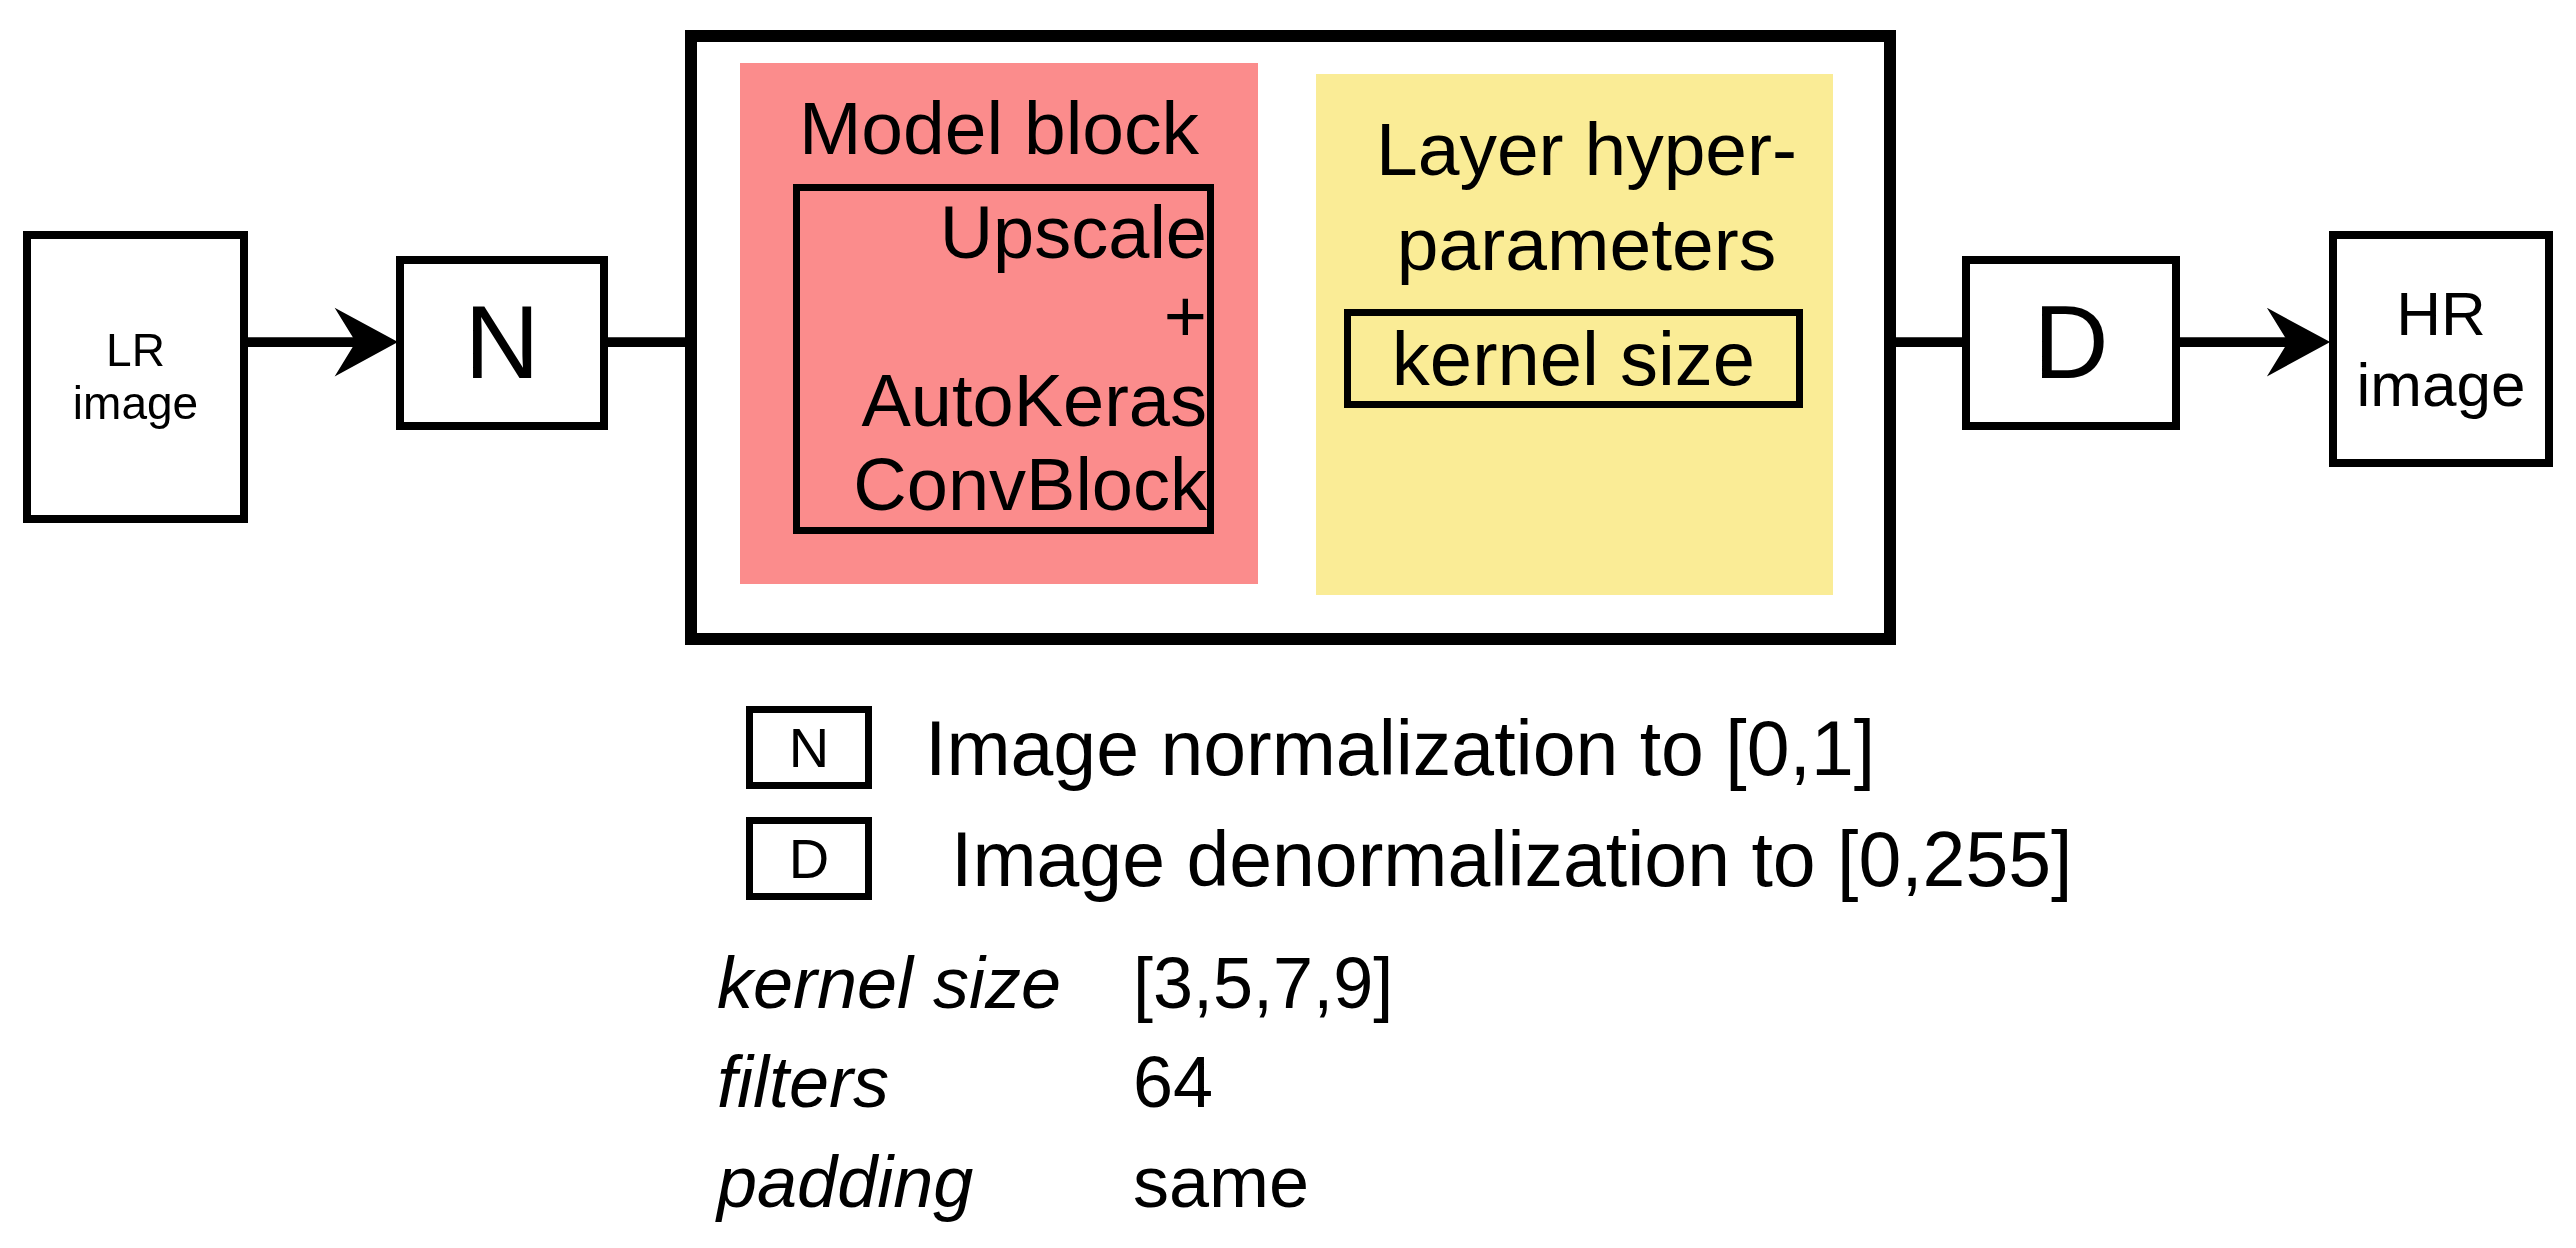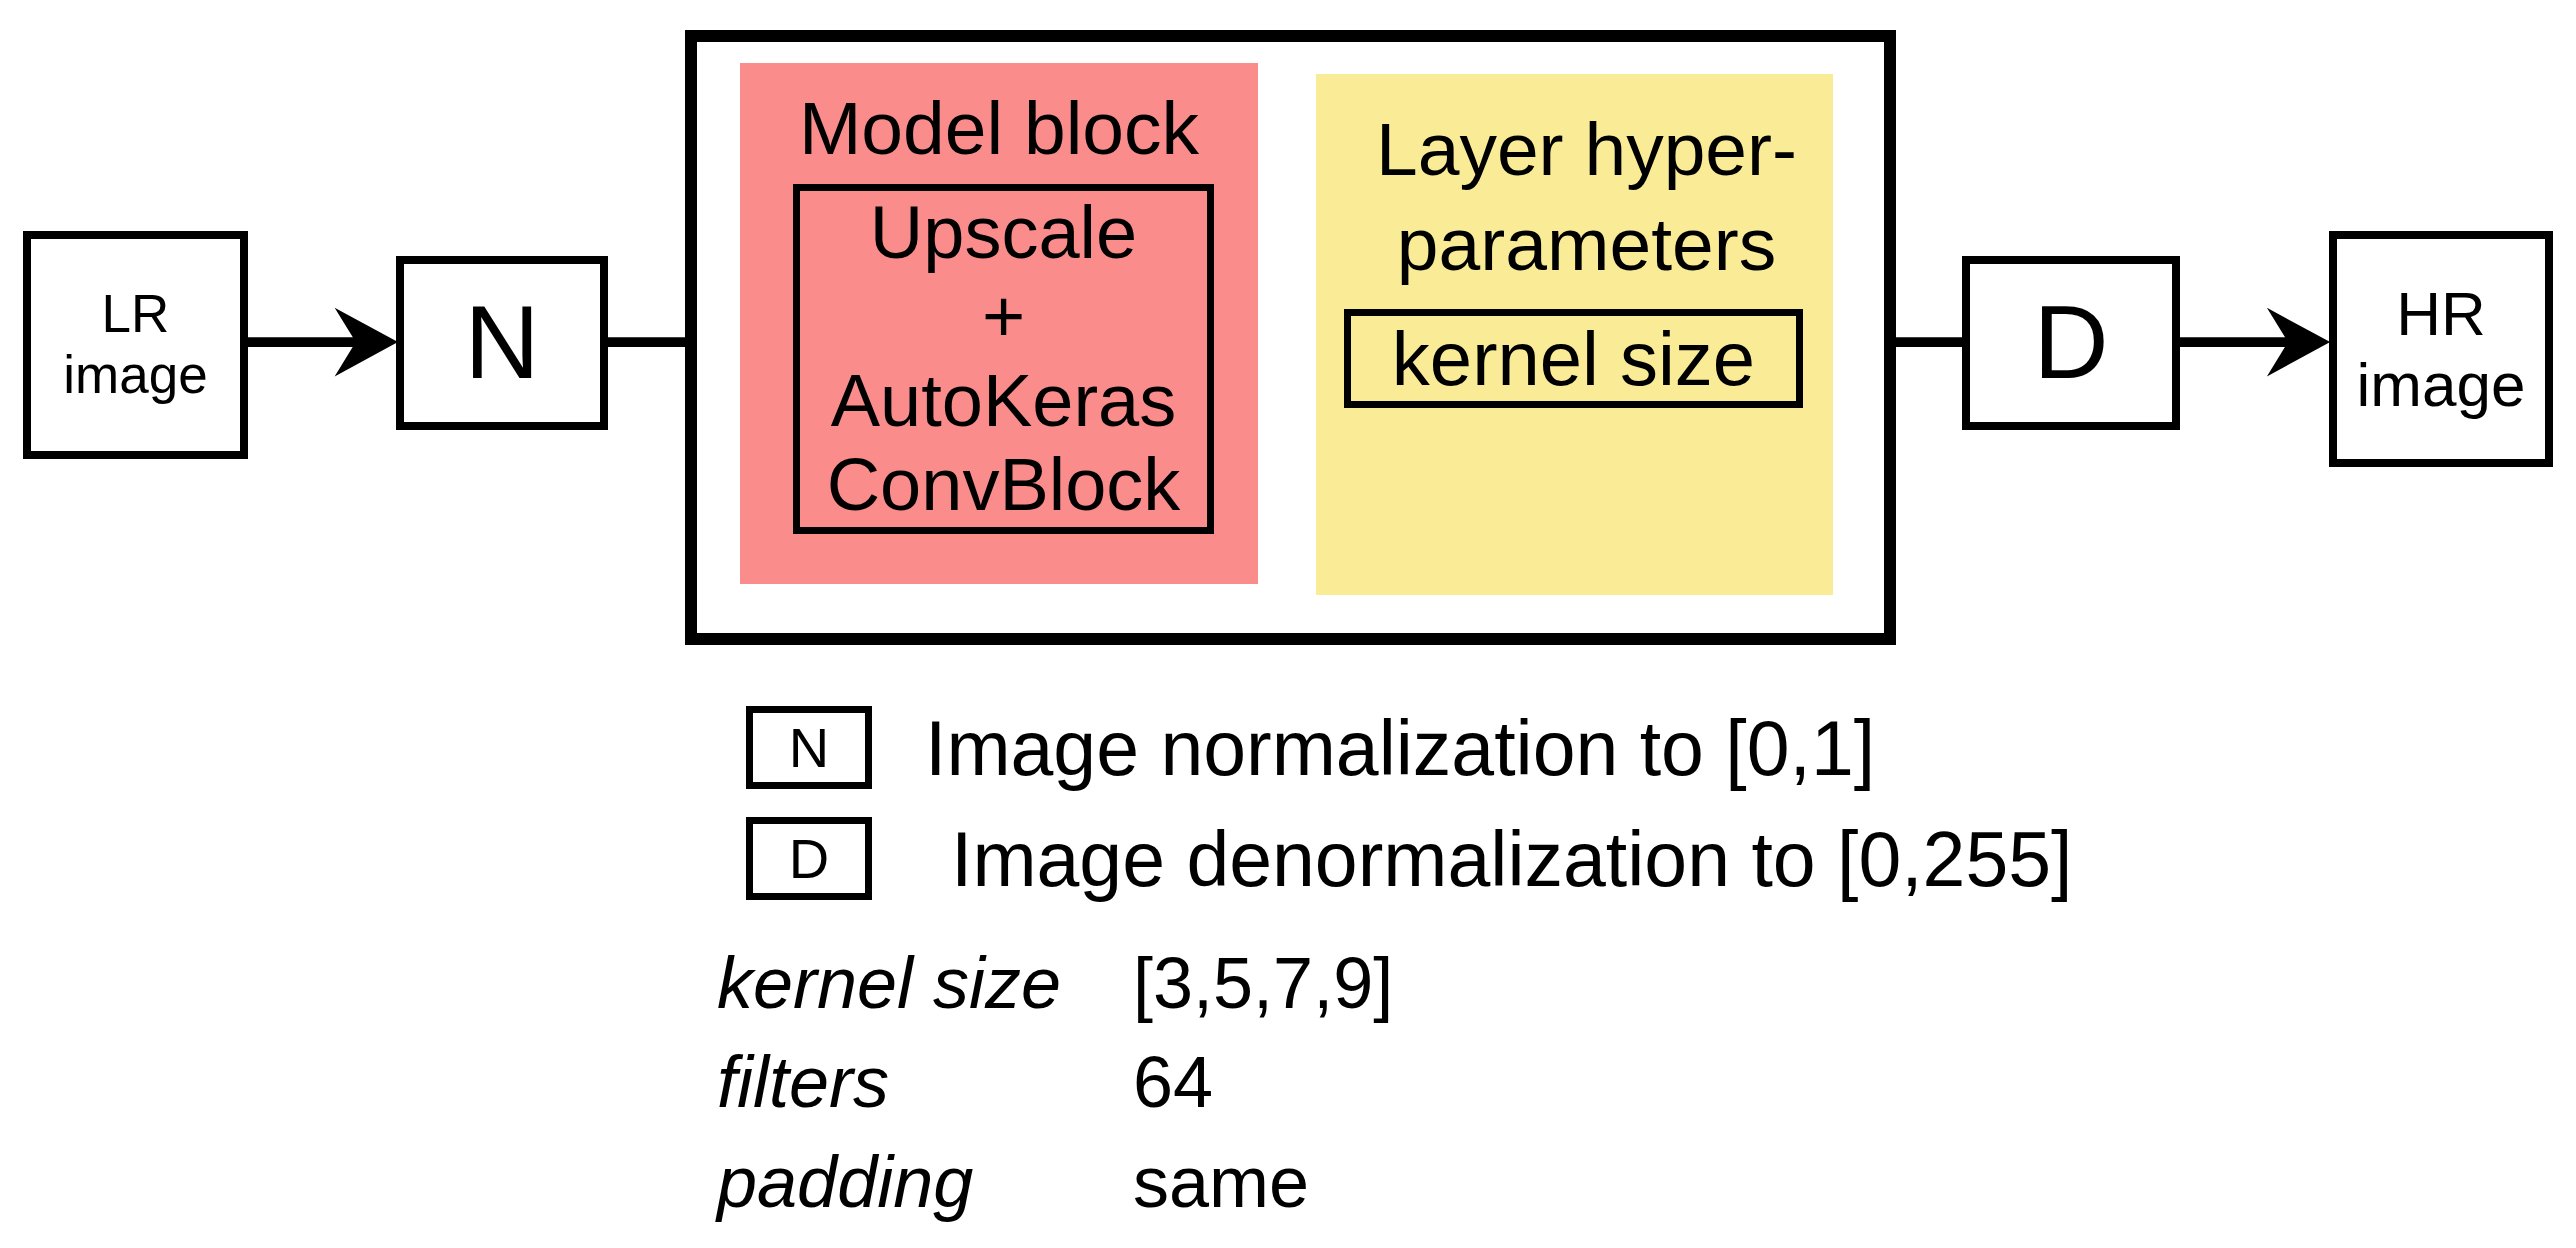--- a/index.html
+++ b/index.html
@@ -18,41 +18,41 @@
   .node {
     border: 8.8px solid #000;
     background: #fff;
     display: flex;
     flex-direction: column;
     align-items: center;
     justify-content: center;
     text-align: center;
     line-height: 1.15;
   }
-  .lr-box  { left: 23px;   top: 231px; width: 225px; height: 228px; font-size: 53px; }
+  .lr-box  { left: 23px;   top: 231px; width: 225px; height: 292px; font-size: 46px; }
   .hr-box  { left: 2329px; top: 231px; width: 224px; height: 236px; font-size: 62px; }
   .n-box   { left: 396px;  top: 256px; width: 212px; height: 174px; font-size: 104px; }
   .d-box   { left: 1962px; top: 256px; width: 218px; height: 174px; font-size: 104px; }
 
   .central-box {
     left: 685px; top: 30px; width: 1211px; height: 615px;
     border: 12.3px solid #000; background: #fff;
   }
 
   .panel { text-align: center; }
   .red-panel    { left: 740px;  top: 63px; width: 518px; height: 521px; }
   .yellow-panel { left: 1316px; top: 74px; width: 517px; height: 521px; }
   .panel-title  { font-size: 75px; line-height: 95px; margin-top: 17.6px; }
   .yellow-panel .panel-title { margin-top: 28px; padding-left: 24px; }
 
   .inner-box {
     left: 53px; top: 121px; width: 421px; height: 350px;
     border: 7px solid #000; background: transparent;
     display: flex; flex-direction: column;
-    align-items: center; justify-content: center;
+    align-items: flex-end; justify-content: center;
     font-size: 74px; line-height: 84px; text-align: center;
   }
   .kernel-box {
     left: 28px; top: 235px; width: 459px; height: 99px;
     border: 7px solid #000; background: transparent;
     display: flex; align-items: center; justify-content: center;
     font-size: 76px;
   }
 
   

